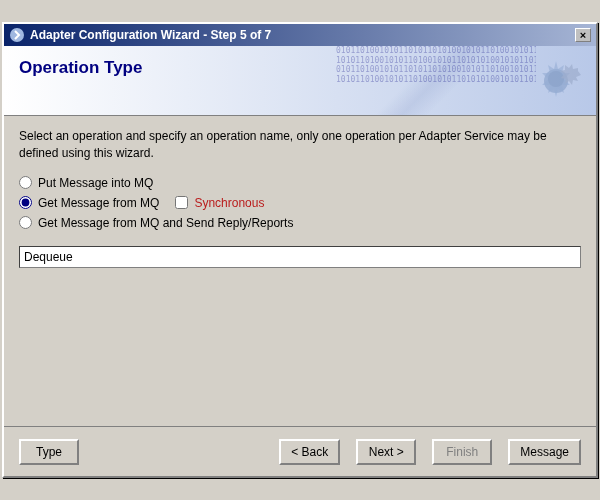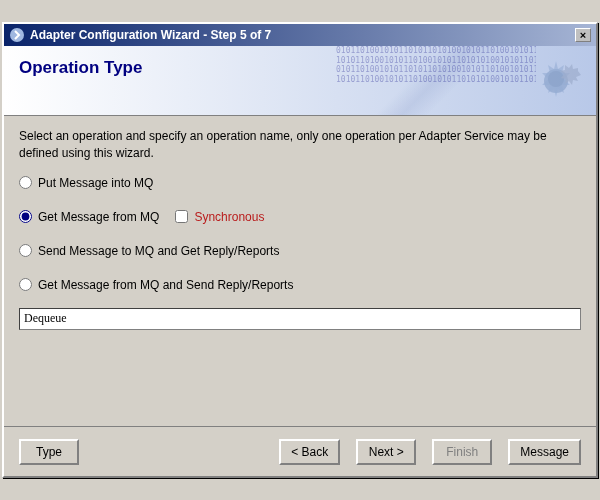--- a/index.html
+++ b/index.html
@@ -110,21 +110,21 @@
     }
     .description-text {
       margin-bottom: 14px;
       font-size: 12px;
       color: #000;
       line-height: 1.4;
     }
     .radio-group {
       display: flex;
       flex-direction: column;
-      gap: 20px;
+      gap: 6px;
       margin-bottom: 16px;
     }
     .radio-row {
       display: flex;
       align-items: center;
       gap: 6px;
     }
     .radio-input {
       margin: 0;
       cursor: pointer;
@@ -163,21 +163,21 @@
     }
     .operation-name-input {
       flex: 1;
       height: 22px;
       background: #ffffff;
       border: 1px solid #808080;
       border-top-color: #404040;
       border-left-color: #404040;
       padding: 2px 4px;
       font-size: 12px;
-      font-family: Liberation Serif, serif;
+      font-family: Liberation Sans, sans-serif;
     }
     .footer-panel {
       height: 50px;
       border-top: 1px solid #808080;
       background: #d4d0c8;
       display: flex;
       align-items: center;
       justify-content: space-between;
       padding: 0 15px;
       flex-shrink: 0;
@@ -257,24 +257,20 @@
           <label for="opt1" class="radio-label">Put Message into MQ</label>
         </div>
 
         <div class="radio-row">
           <input type="radio" name="operation" class="radio-input" id="opt2" checked="" style="">
           <label for="opt2" class="radio-label">Get Message from MQ</label>
           <input type="checkbox" class="checkbox-input" id="sync" style="margin-left: 10px;">
           <label for="sync" class="checkbox-label">Synchronous</label>
         </div>
 
-        <div class="radio-row">
-          <input type="radio" name="operation" class="radio-input" id="opt3" style="">
-          <label for="opt3" class="radio-label">Send Message to MQ and Get Reply/Reports</label>
-        </div>
 
         <div class="radio-row">
           <input type="radio" name="operation" class="radio-input" id="opt4" style="">
           <label for="opt4" class="radio-label">Get Message from MQ and Send Reply/Reports</label>
         </div>
       </div>
 
       <div class="operation-name-row">
         <input type="text" id="op-name" class="operation-name-input" value="Dequeue" style="">
       </div>

